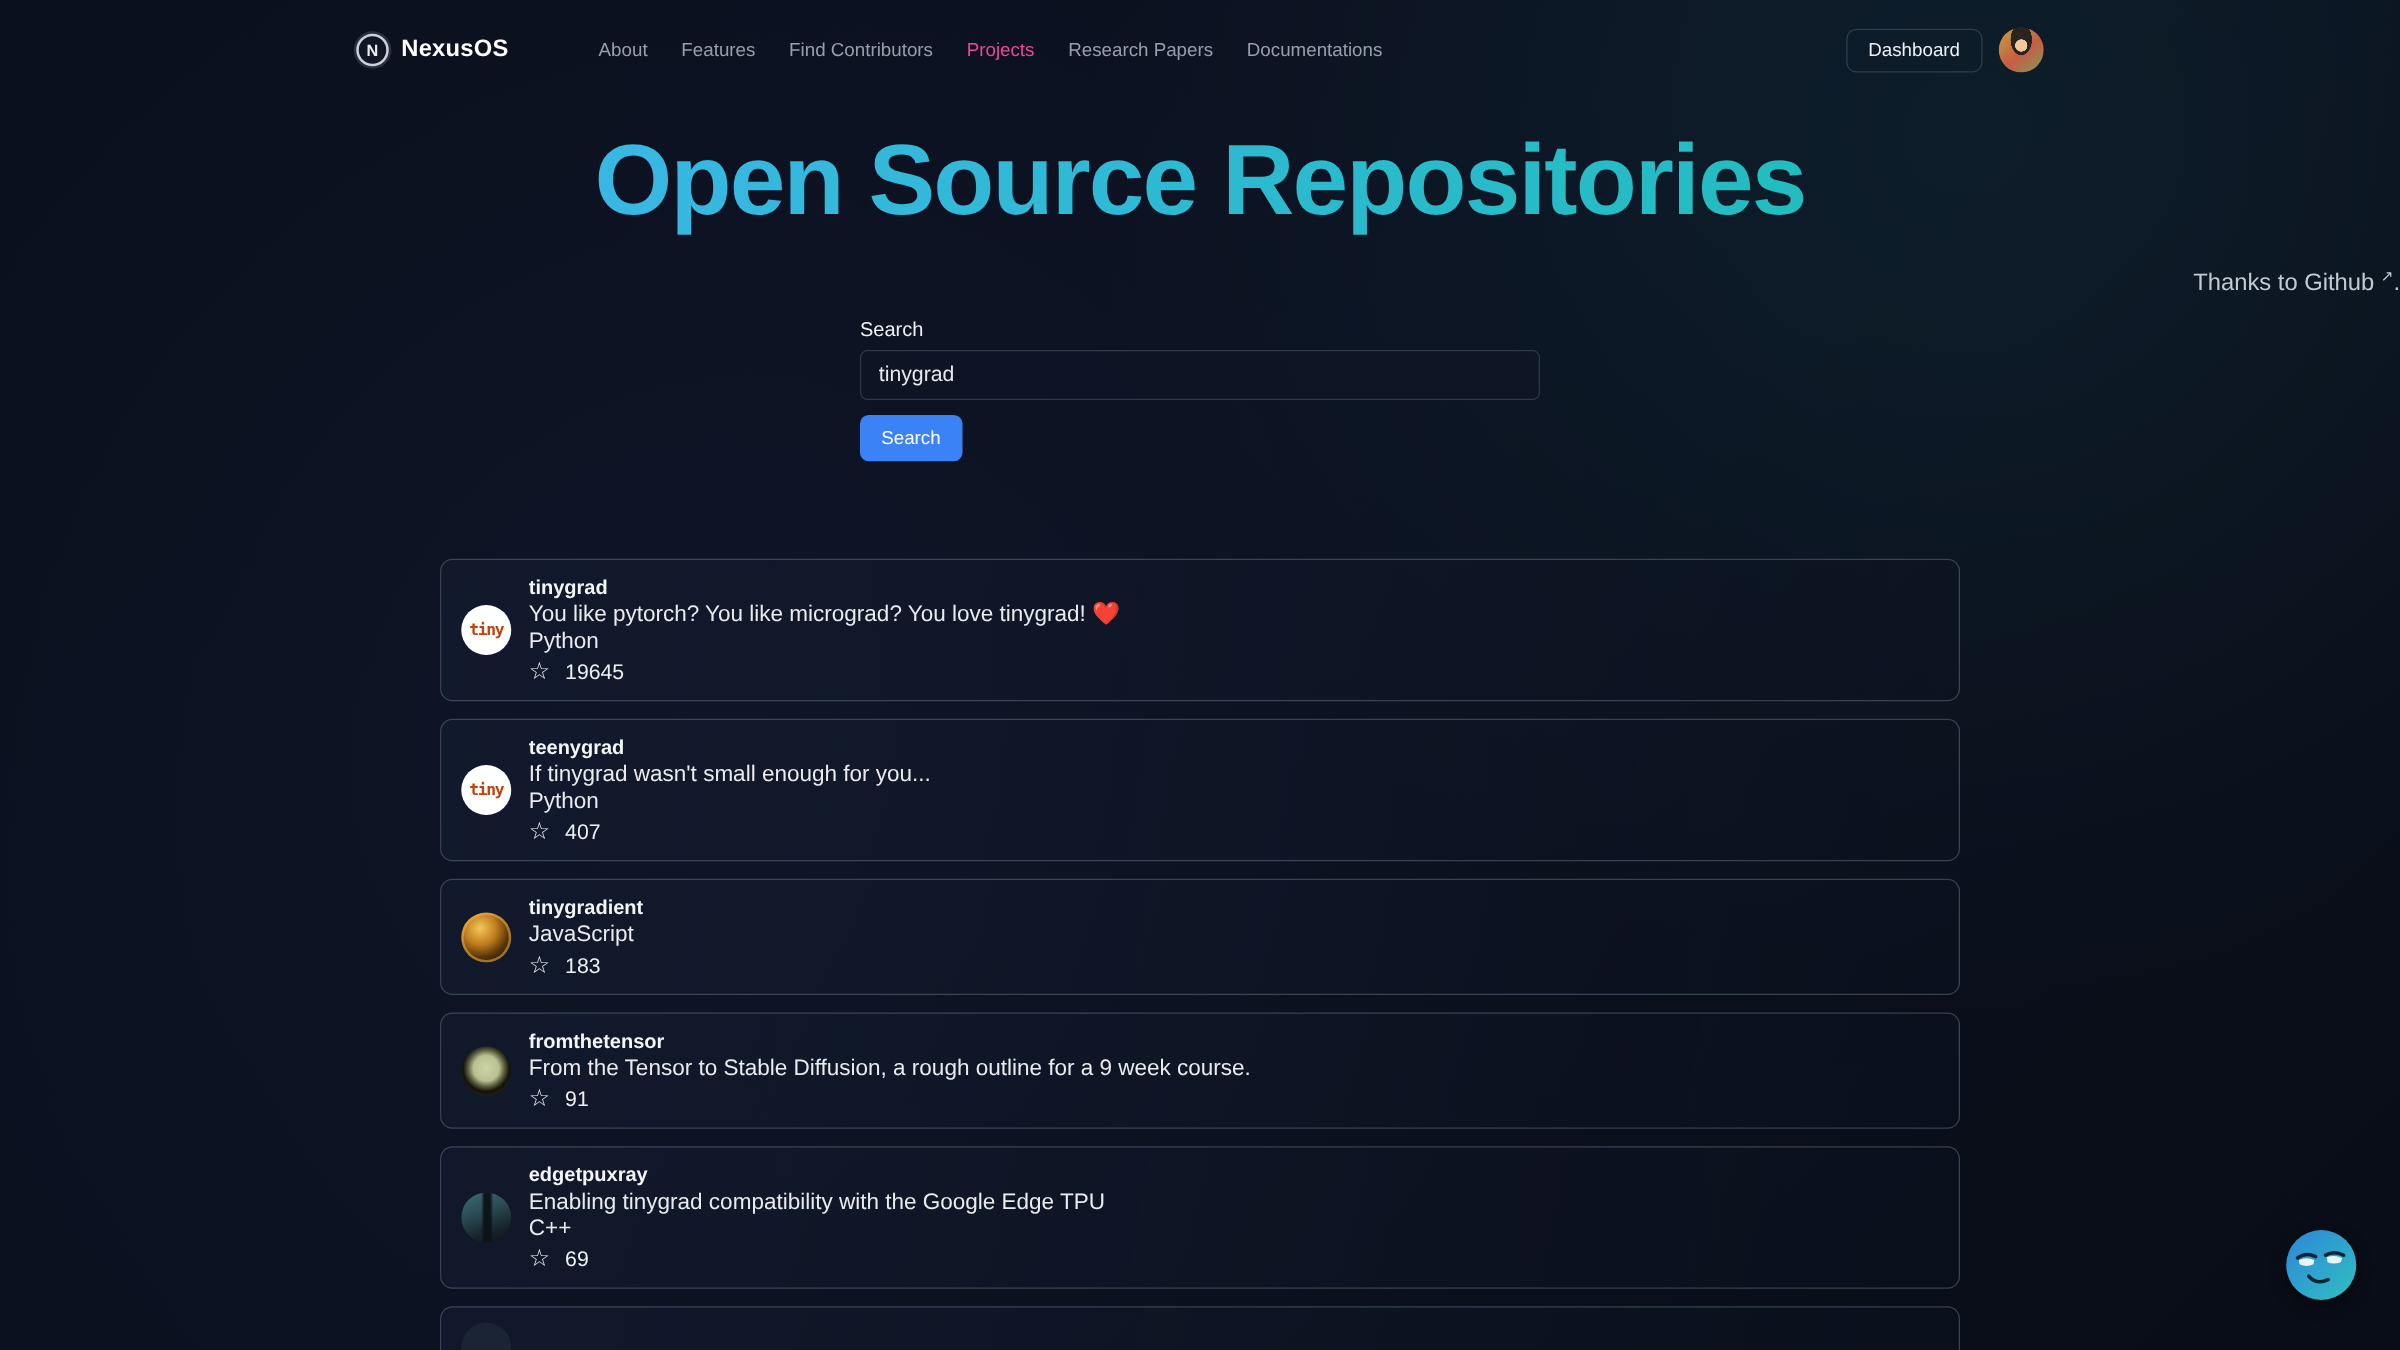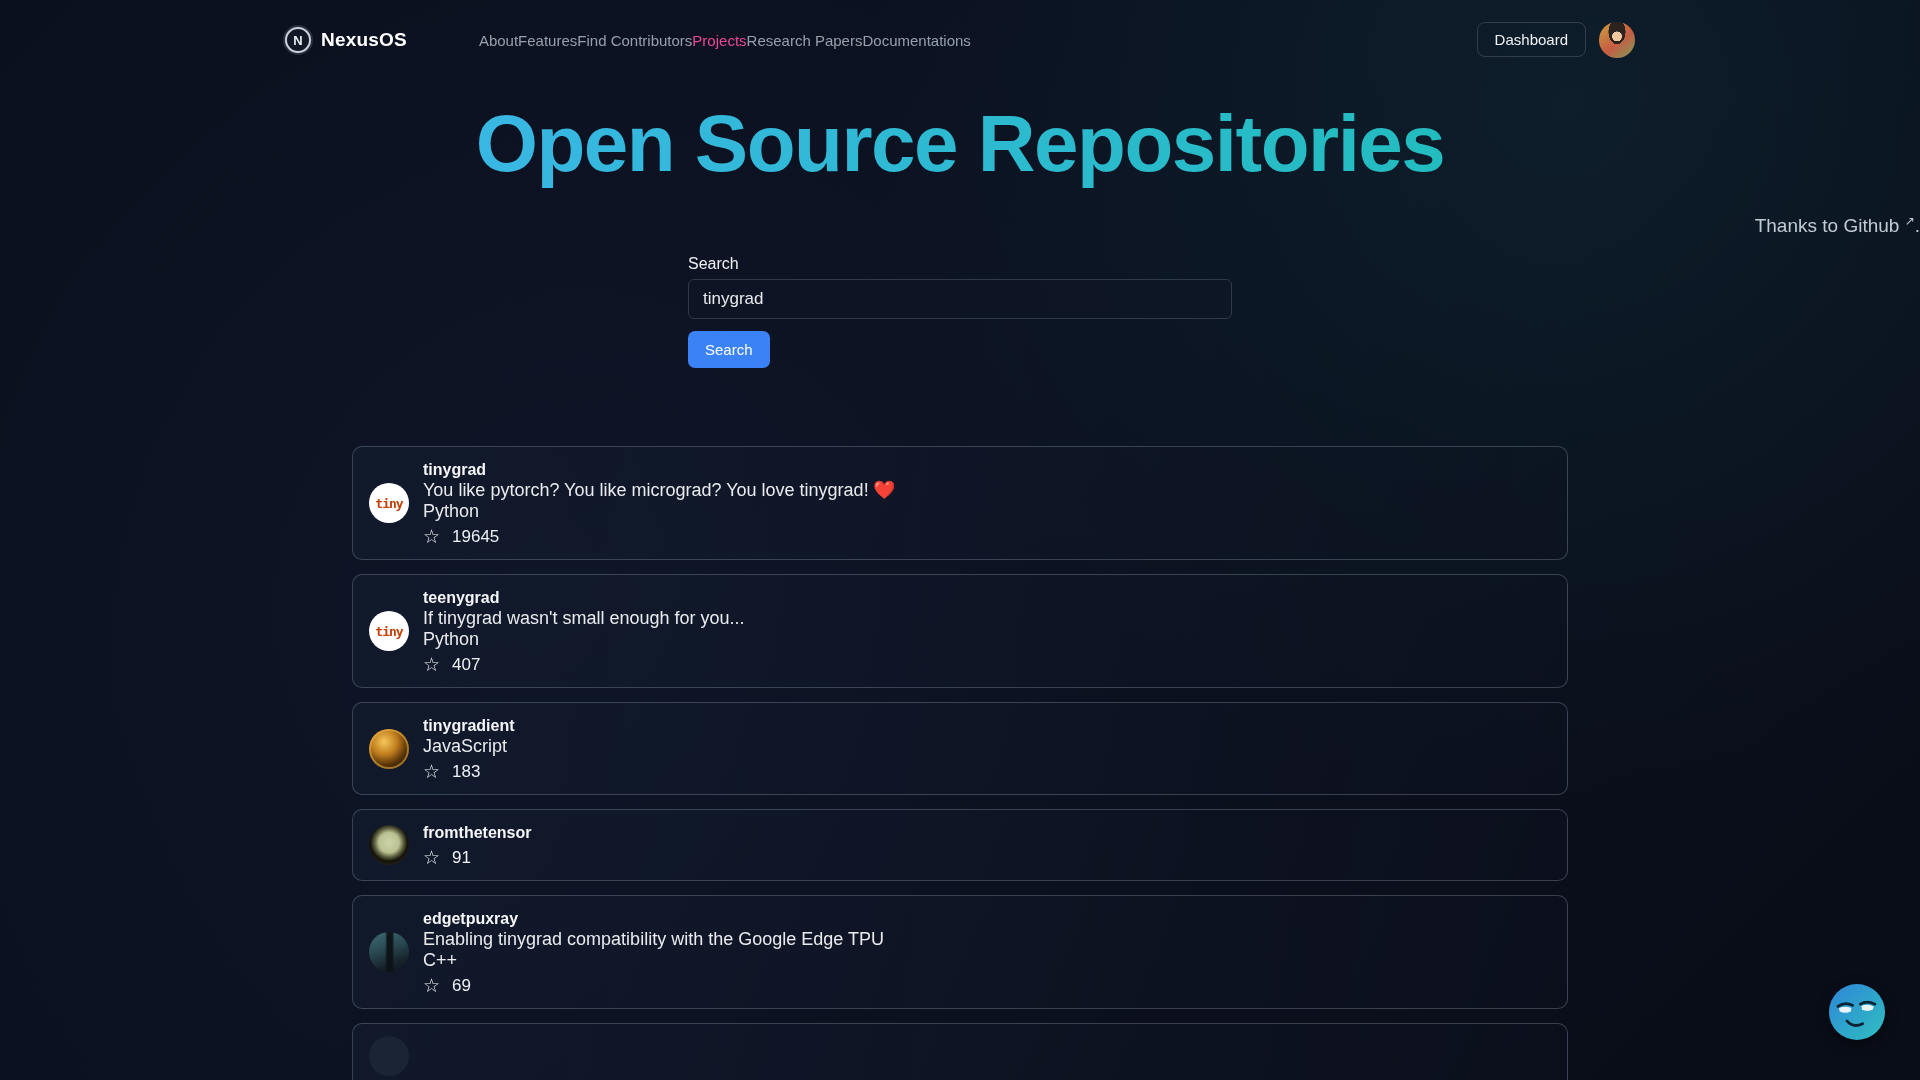--- a/index.html
+++ b/index.html
@@ -20,24 +20,24 @@
   .brand { display:flex; align-items:center; gap:10px; cursor:pointer; }
   .logo-badge {
     width:26px; height:26px; border-radius:50%;
     border:2px solid #c9d2da; color:#e8eef3;
     display:flex; align-items:center; justify-content:center;
     font-weight:bold; font-size:13px;
     box-shadow:0 0 0 2px rgba(180,195,210,0.18);
     background:#101826;
   }
   .brand-name { font-size:19px; font-weight:bold; letter-spacing:0.2px;text-align:right; }
-  nav { display:flex; margin-left:72px; }
+  nav { display:flex; gap:27px; margin-left:72px; }
   .nav-link { font-size:15px; color:#96a0ac; cursor:pointer; }
   .nav-link.active { color:#ec4899; }
-  .header-right { margin-left:auto; display:flex; align-items:flex-start; gap:13px; }
+  .header-right { margin-left:auto; display:flex; align-items:center; gap:13px; }
   .dashboard-btn {
     background:transparent; color:#eef1f5; font-size:15px;
     font-family:"Liberation Sans", sans-serif;
     border:1px solid #323d4c; border-radius:8px;
     padding:8px 17px; cursor:pointer;
   }
   .user-avatar {
     width:36px; height:36px; border-radius:50%; cursor:pointer;
     background:
       radial-gradient(circle at 50% 40%, #f0c9a0 17%, transparent 18%),
@@ -193,20 +193,21 @@
       <div class="repo-stars">
         <span class="star-glyph">☆</span>
         <span class="star-count">183</span>
       </div>
     </div>
   </div>
       <div class="repo-card">
     <div class="repo-avatar av-latte"></div>
     <div class="repo-body">
       <div class="repo-name">fromthetensor</div>
+      <div class="repo-desc">From the Tensor to Stable Diffusion, a rough outline for a 9 week course.</div>
 
       <div class="repo-stars">
         <span class="star-glyph">☆</span>
         <span class="star-count">91</span>
       </div>
     </div>
   </div>
       <div class="repo-card">
     <div class="repo-avatar av-photo"></div>
     <div class="repo-body">

